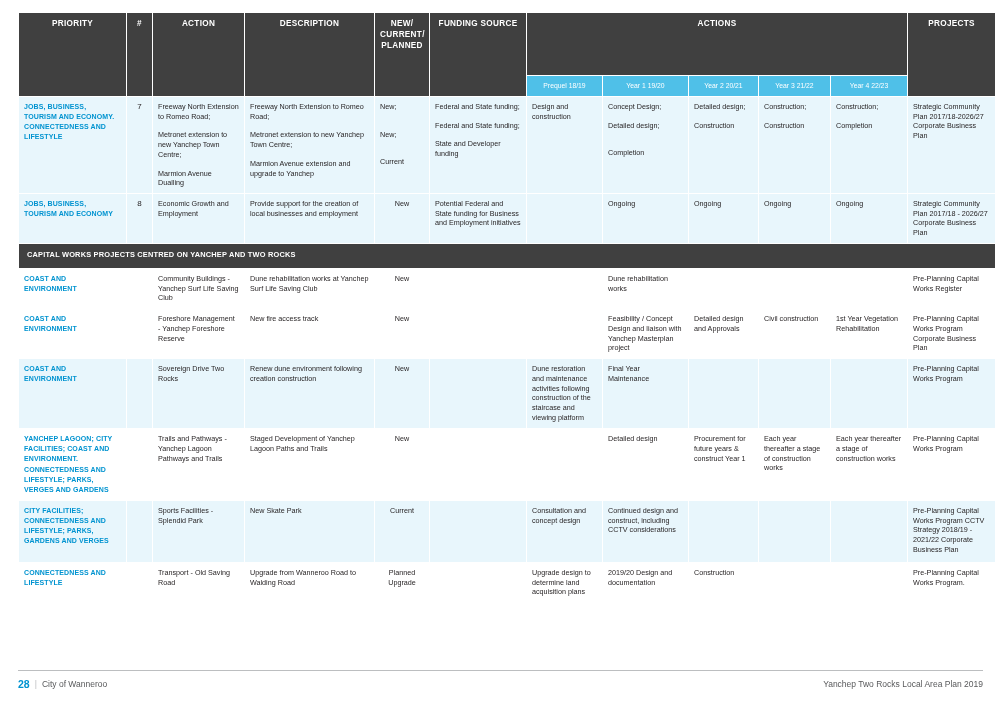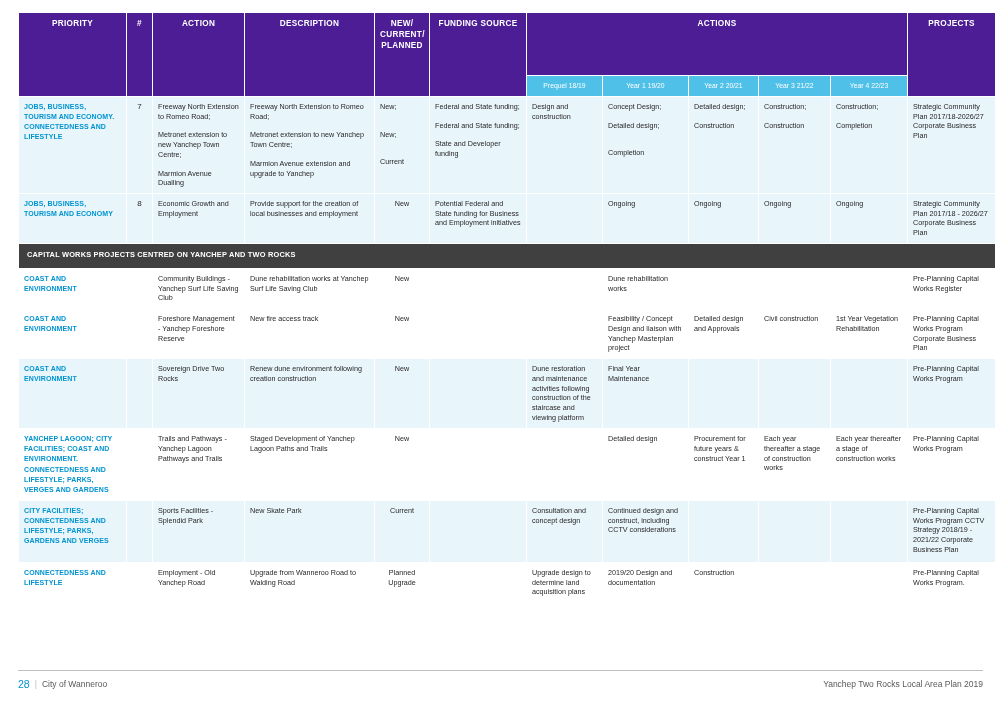--- a/index.html
+++ b/index.html
@@ -18,21 +18,21 @@
     font-size:7.2px;
     line-height:1.35;
   }
   table.plan td, table.plan th{
     vertical-align:top;
     padding:5px 5px;
     border:1px solid #ffffff;
   }
   
   thead th{
-    background:#4c1d95;
+    background:#404040;
     color:#ffffff;
     font-weight:bold;
     font-size:8.2px;
     text-align:center;
     vertical-align:middle;
     letter-spacing:.3px;
     height:52px;
     padding:4px 3px;
   }
   thead th.ref{font-size:8.2px;}
@@ -77,21 +77,21 @@
     left:18px;right:18px;bottom:12px;
     border-top:1px solid #bcbec0;
     padding-top:7px;
     display:flex;
     justify-content:space-between;
     align-items:center;
     font-size:8.5px;
     color:#58595b;
   }
   .footer .left{display:flex;align-items:center;gap:5px;}
-  .pagenum{color:#0093d0;font-weight:normal;font-size:10.5px;}
+  .pagenum{color:#0093d0;font-weight:bold;font-size:10.5px;}
   .sep{color:#bcbec0;}
   .footer .right{font-size:8.5px;color:#58595b;text-align:right;}
 </style>
 </head>
 <body>
 
 <div class="page">
 
   <table class="plan">
     <colgroup>
@@ -283,21 +283,21 @@
         <td class="mid">Continued design and construct, including CCTV considerations</td>
         <td class="mid"></td>
         <td class="mid"></td>
         <td class="mid"></td>
         <td class="mid">Pre-Planning Capital Works Program CCTV Strategy 2018/19 - 2021/22 Corporate Business Plan</td>
       </tr>
 
       <tr class="row" style="height:40px">
         <td class="priority mid">CONNECTEDNESS AND LIFESTYLE</td>
         <td class="num mid"></td>
-        <td class="mid">Employment - Old Yanchep Road</td>
+        <td class="mid">Transport - Old Saving Road</td>
         <td class="mid">Upgrade from Wanneroo Road to Walding Road</td>
         <td class="mid center">
           <span class="sub">Planned</span>
           <span class="sub">Upgrade</span>
         </td>
         <td class="mid"></td>
         <td class="mid">Upgrade design to determine land acquisition plans</td>
         <td class="mid">2019/20 Design and documentation</td>
         <td class="mid">Construction</td>
         <td class="mid"></td>

